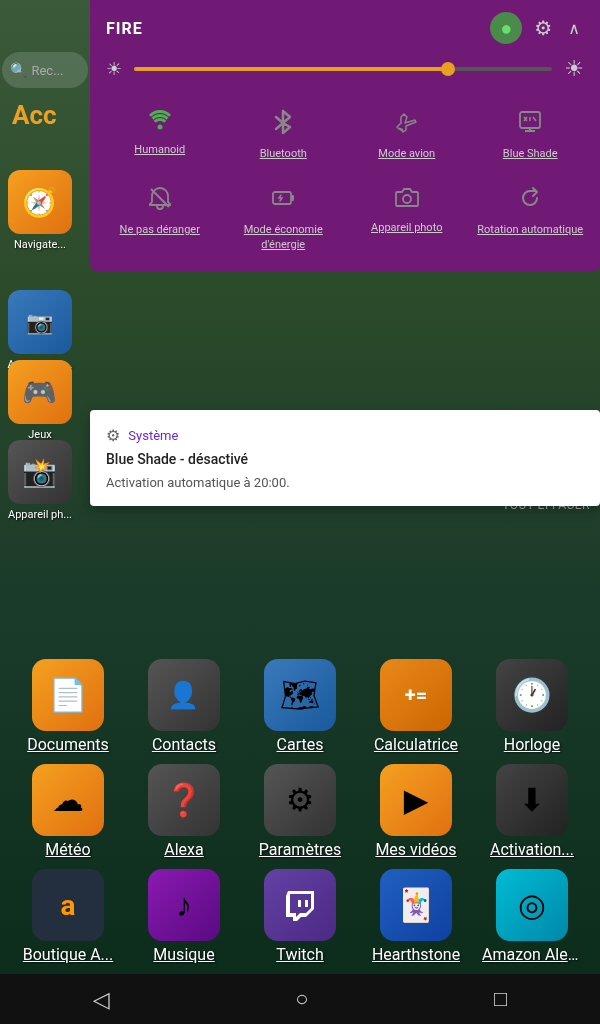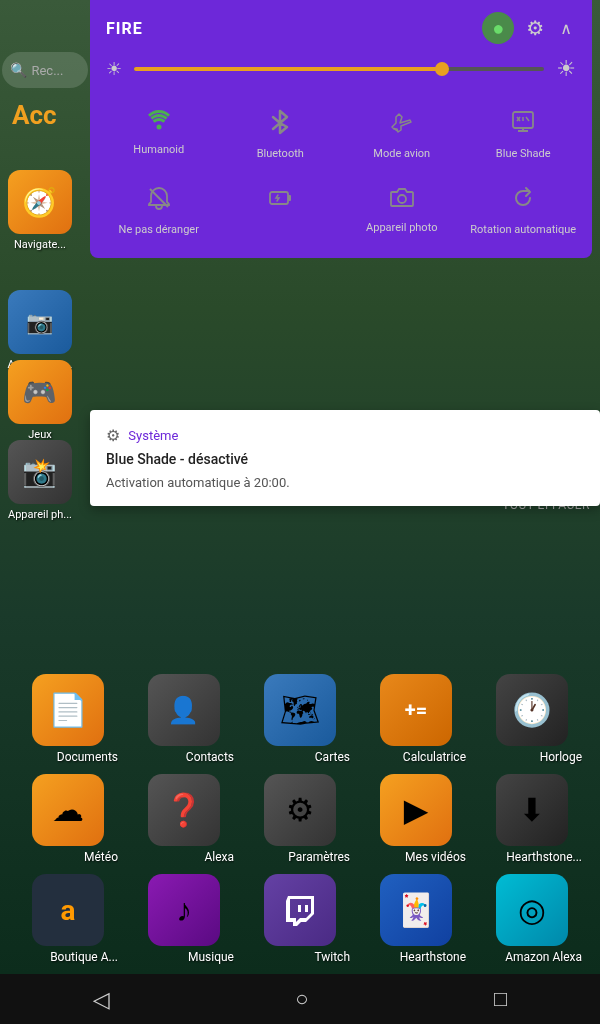--- a/index.html
+++ b/index.html
@@ -59,27 +59,28 @@
       height: 72px;
       border-radius: 14px;
       display: flex;
       align-items: center;
       justify-content: center;
       font-size: 32px;
     }
 
     .app-icon-label {
       color: #ffffff;
-      font-size: 12px;
-      text-align: right;
+      font-size: 16px;
+      text-align: center;
       text-shadow: 1px 1px 2px rgba(0,0,0,0.8);
       white-space: nowrap;
       overflow: hidden;
       text-overflow: ellipsis;
       width: 100%;
+      text-decoration: underline;
     }
 
     
     .nav-bar {
       position: absolute;
       bottom: 0;
       left: 0;
       right: 0;
       height: 50px;
       background: #111;
@@ -94,22 +95,22 @@
       font-size: 22px;
       cursor: pointer;
       padding: 8px;
     }
 
     
     .quick-settings {
       position: absolute;
       top: 0;
       left: 90px;
-      right: 8px;
-      background: #6d28d9;
+      right: 0;
+      background: #701a75;
       z-index: 20;
       border-radius: 0 0 8px 8px;
     }
 
     
     .qs-header {
       display: flex;
       align-items: center;
       padding: 12px 16px 4px;
       gap: 8px;
@@ -221,20 +222,21 @@
 
     .toggle-icon.active {
       color: #4CAF50;
     }
 
     .toggle-label {
       color: #ccc;
       font-size: 11px;
       text-align: center;
       line-height: 1.3;
+      text-decoration: underline;
     }
 
     
     .notification-container {
       position: absolute;
       top: 410px;
       left: 90px;
       right: 0;
       z-index: 25;
       background: white;
@@ -430,20 +432,21 @@
     </div>
 
     <div class="toggle-item">
       <span class="toggle-icon">
         <svg width="26" height="26" viewBox="0 0 26 26" fill="none">
           <rect x="3" y="7" width="18" height="12" rx="2" stroke="#888" stroke-width="1.8" fill="none"></rect>
           <rect x="21" y="10" width="3" height="6" rx="1" fill="#888"></rect>
           <path d="M11 10L9 13H12L10 16" stroke="#888" stroke-width="1.5" stroke-linecap="round"></path>
         </svg>
       </span>
+      <span class="toggle-label">Mode économie d'énergie</span>
     </div>
 
     <div class="toggle-item">
       <span class="toggle-icon">
         <svg width="26" height="24" viewBox="0 0 26 24" fill="none">
           <path d="M10 4L8 7H3C2.4 7 2 7.4 2 8V20C2 20.6 2.4 21 3 21H23C23.6 21 24 20.6 24 20V8C24 7.4 23.6 7 23 7H18L16 4H10Z" stroke="#888" stroke-width="1.8" fill="none"></path>
           <circle cx="13" cy="14" r="4" stroke="#888" stroke-width="1.8" fill="none"></circle>
         </svg>
       </span>
       <span class="toggle-label">Appareil photo</span>
@@ -515,21 +518,21 @@
     <div class="app-icon">
       <div class="app-icon-img bg-gray">⚙</div>
       <span class="app-icon-label">Paramètres</span>
     </div>
     <div class="app-icon">
       <div class="app-icon-img" style="background:linear-gradient(135deg,#f5a020,#e07010);">▶</div>
       <span class="app-icon-label">Mes vidéos</span>
     </div>
     <div class="app-icon">
       <div class="app-icon-img bg-darkgray">⬇</div>
-      <span class="app-icon-label">Hearthstone...</span>
+      <span class="app-icon-label">Activation...</span>
     </div>
   </div>
 
   <div class="app-row">
     <div class="app-icon">
       <div class="app-icon-img" style="background:#232f3e;border-radius:14px;">
         <span style="color:#ff9900;font-size:28px;font-weight:bold;">a</span>
       </div>
       <span class="app-icon-label">Boutique A...</span>
     </div>

